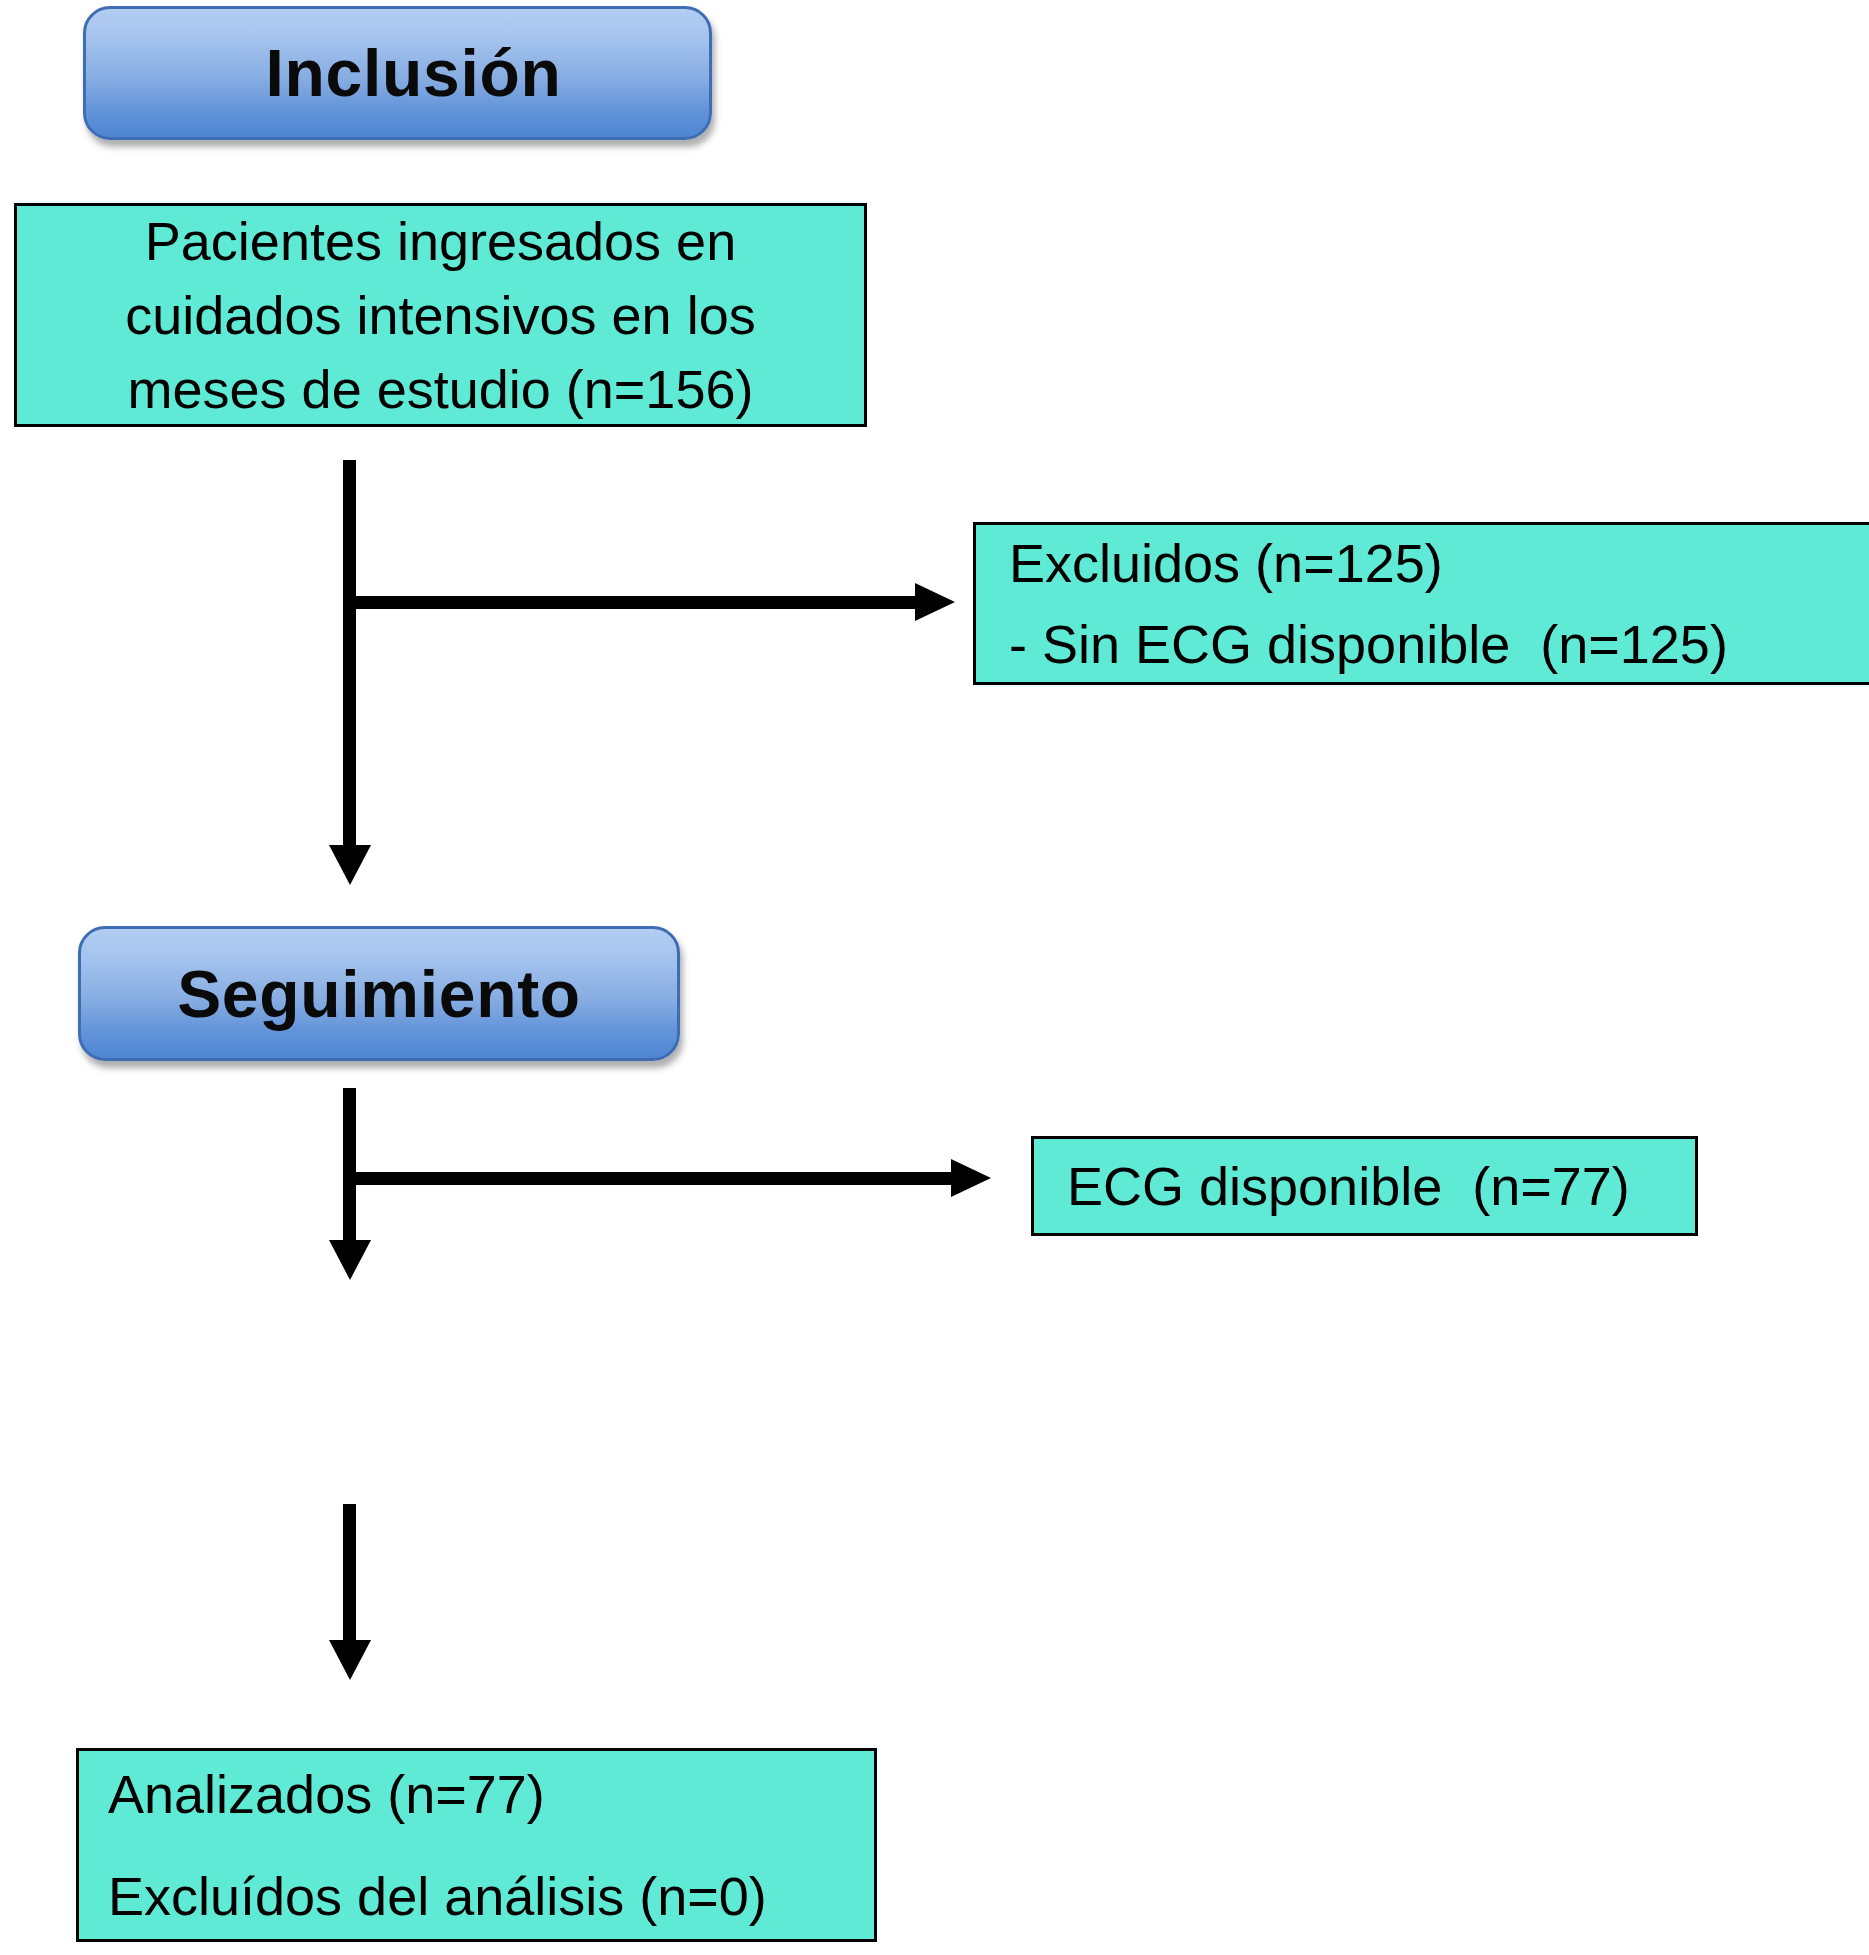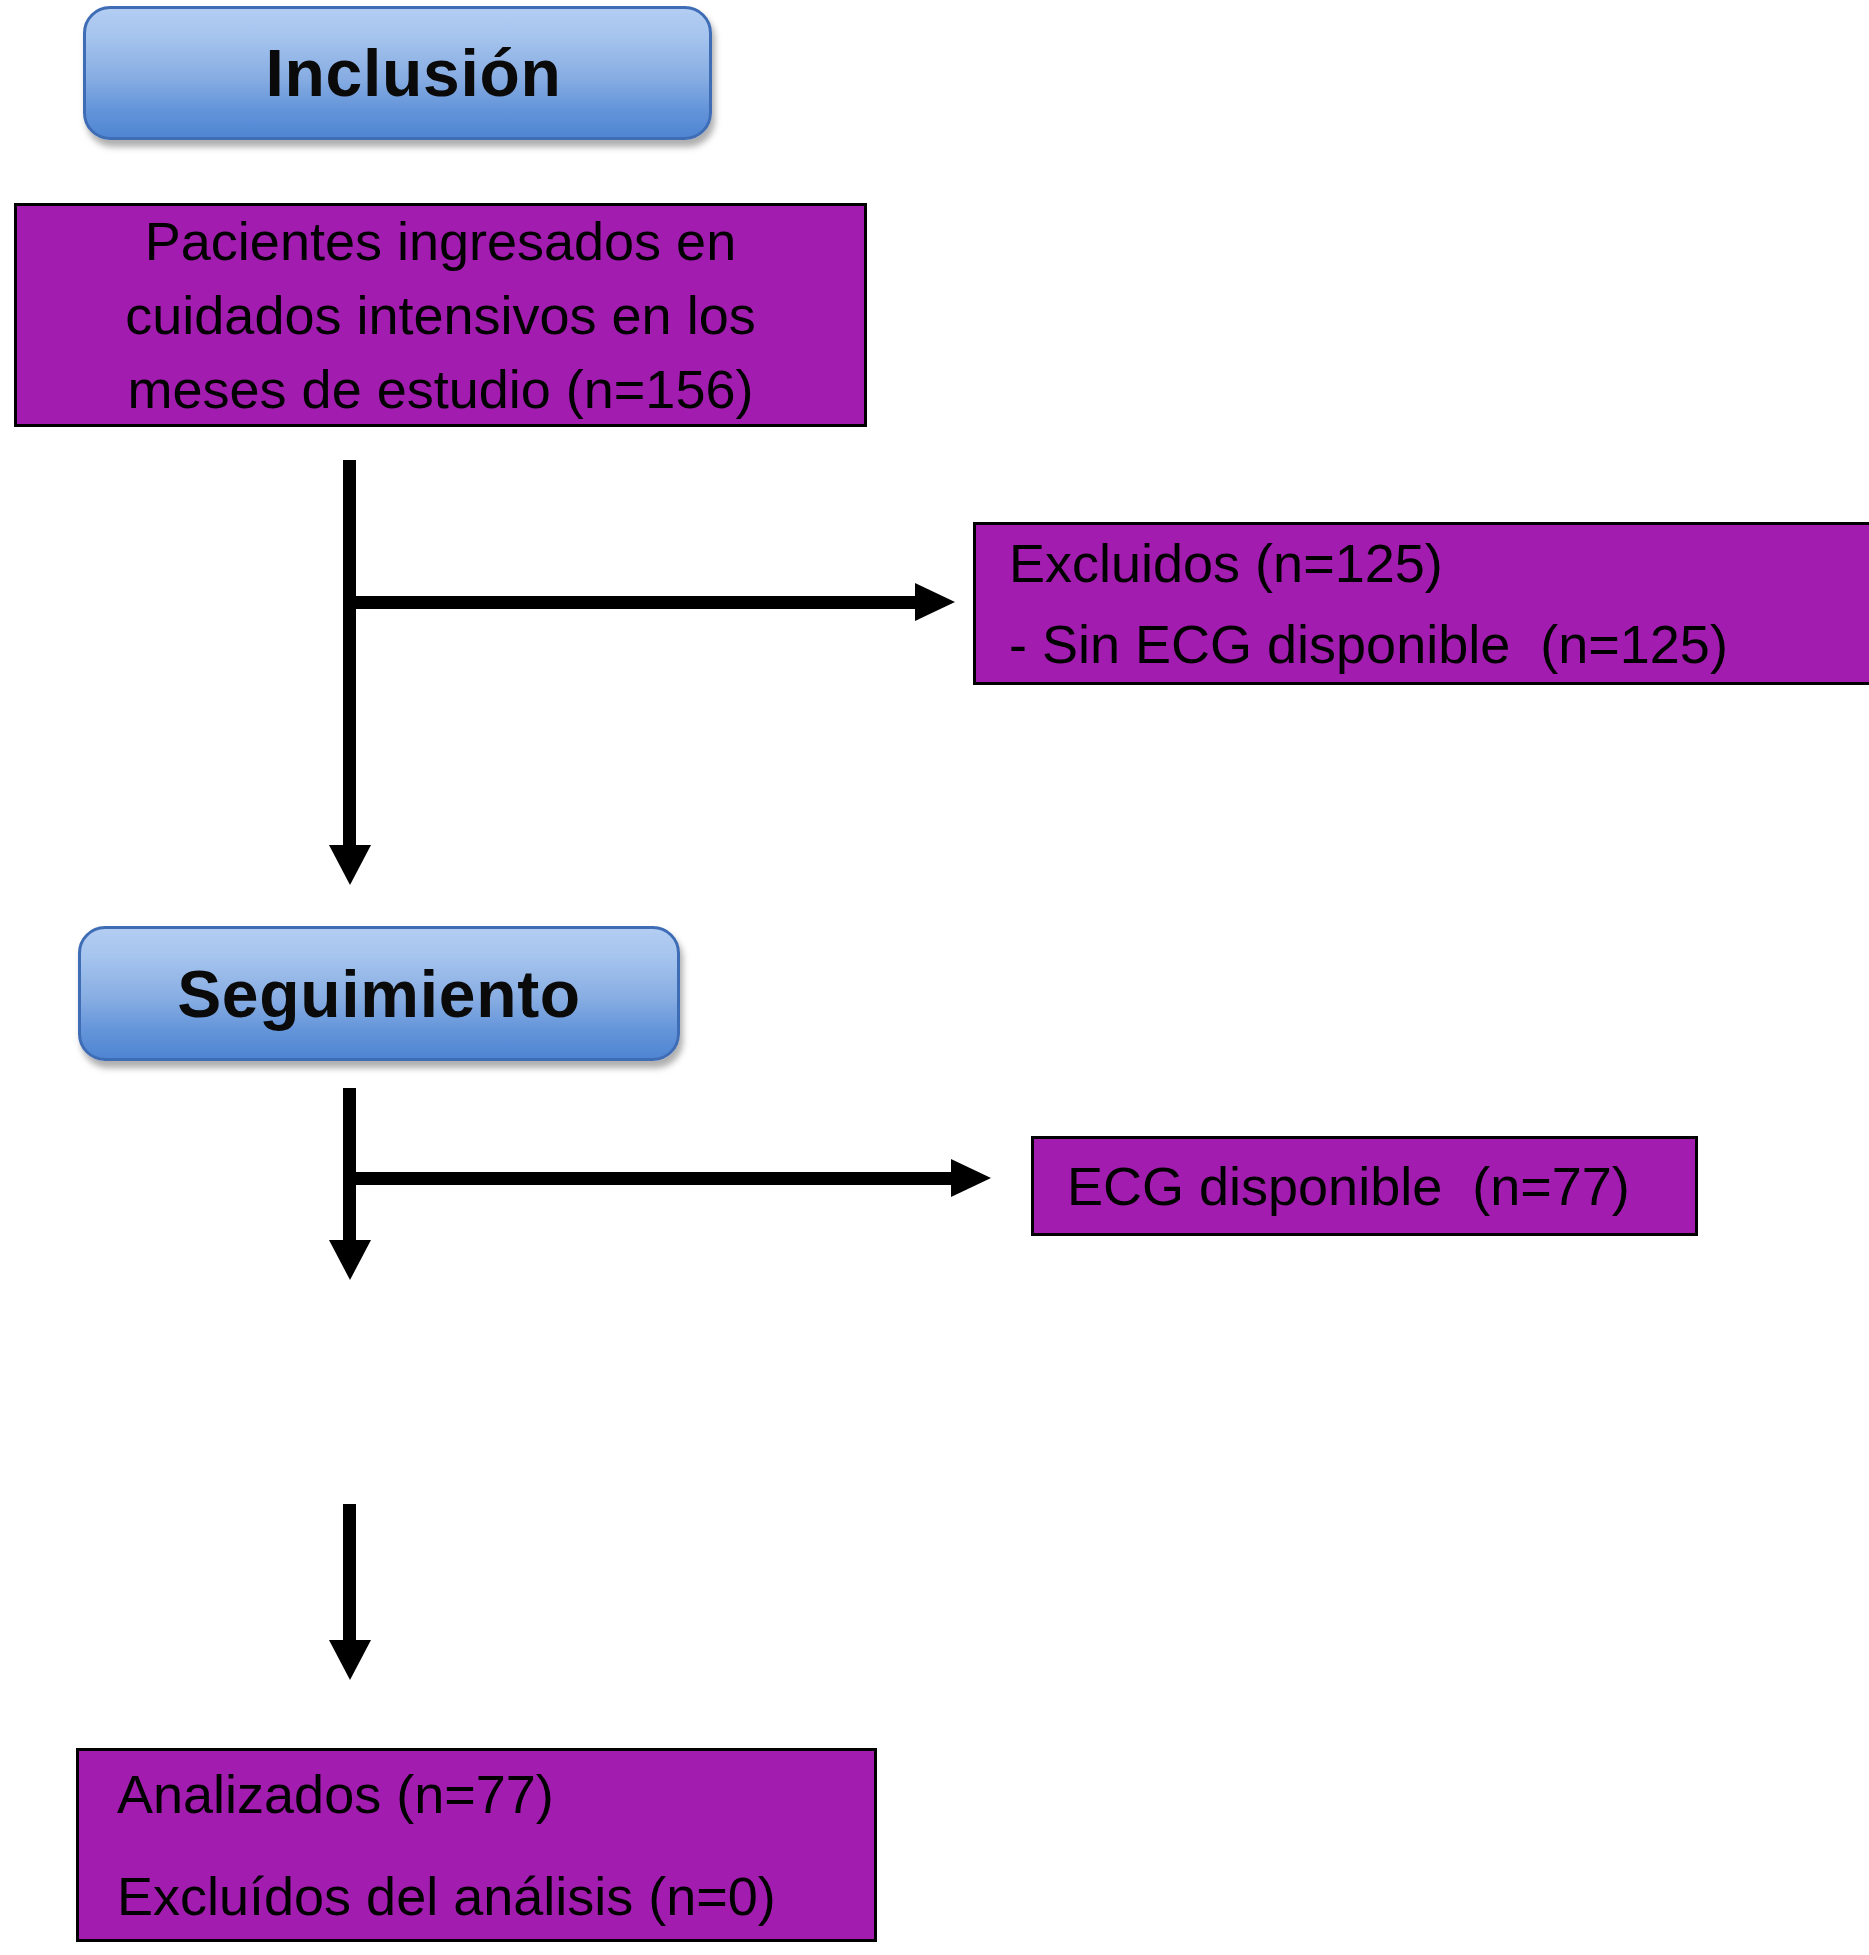--- a/index.html
+++ b/index.html
@@ -32,21 +32,21 @@
     color: #0a0a0a;
     letter-spacing: 0.7px;
   }
   .btn-inclusion   { left: 83px; top: 6px;    width: 591px; height: 128px; padding-left: 32px; }
   .btn-seguimiento { left: 78px; top: 926px; width: 596px; height: 129px; }
   .btn-analisis    { left: 91px; top: 1367px; width: 572px; height: 94px; }
 
   
   .flow-box {
     position: absolute;
-    background: #a21caf;
+    background: #5eead4;
     border: 3.7px solid #000000;
     display: flex;
     flex-direction: column;
     justify-content: center;
     font-size: 54px;
     line-height: 78px;
     white-space: pre-wrap;
     box-sizing: border-box;
   }
   .box-patients {
@@ -60,21 +60,21 @@
     line-height: 81px;
   }
   .box-ecg {
     left: 1003px; top: 1136px; width: 667px; height: 100px;
     border-width: 3px;
     padding-left: 33px;
     margin-left: 28px;
   }
   .box-analyzed {
     left: 76px; top: 1748px; width: 801px; height: 194px;
-    padding-left: 38px;
+    padding-left: 29px;
     row-gap: 39px;
     line-height: 63px;
   }
 
   
   .shaft-v { position: absolute; width: 12.7px; background: #000; }
   .shaft-h { position: absolute; height: 12.7px; background: #000; }
   .head-down {
     position: absolute; width: 0; height: 0;
     border-left: 21px solid transparent;

